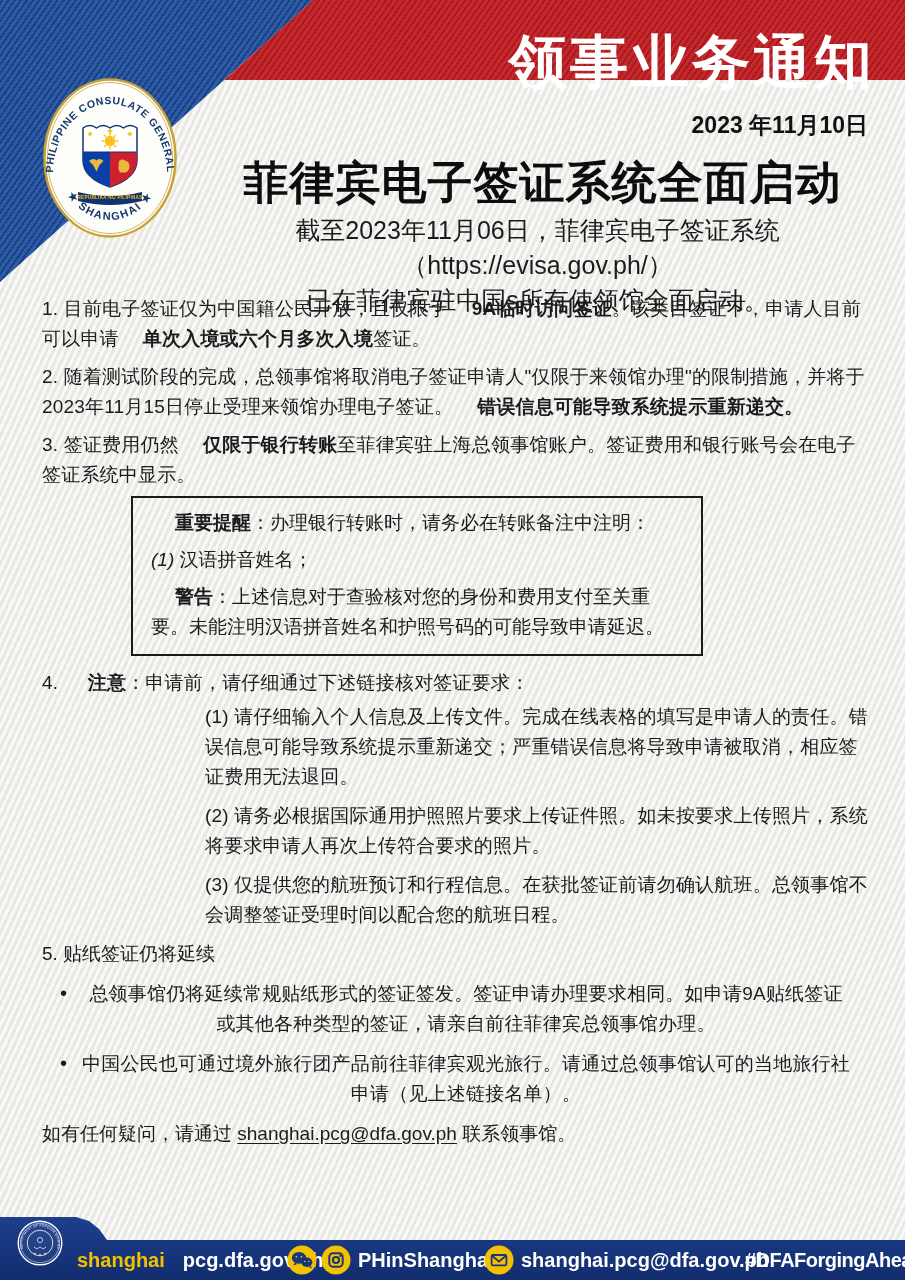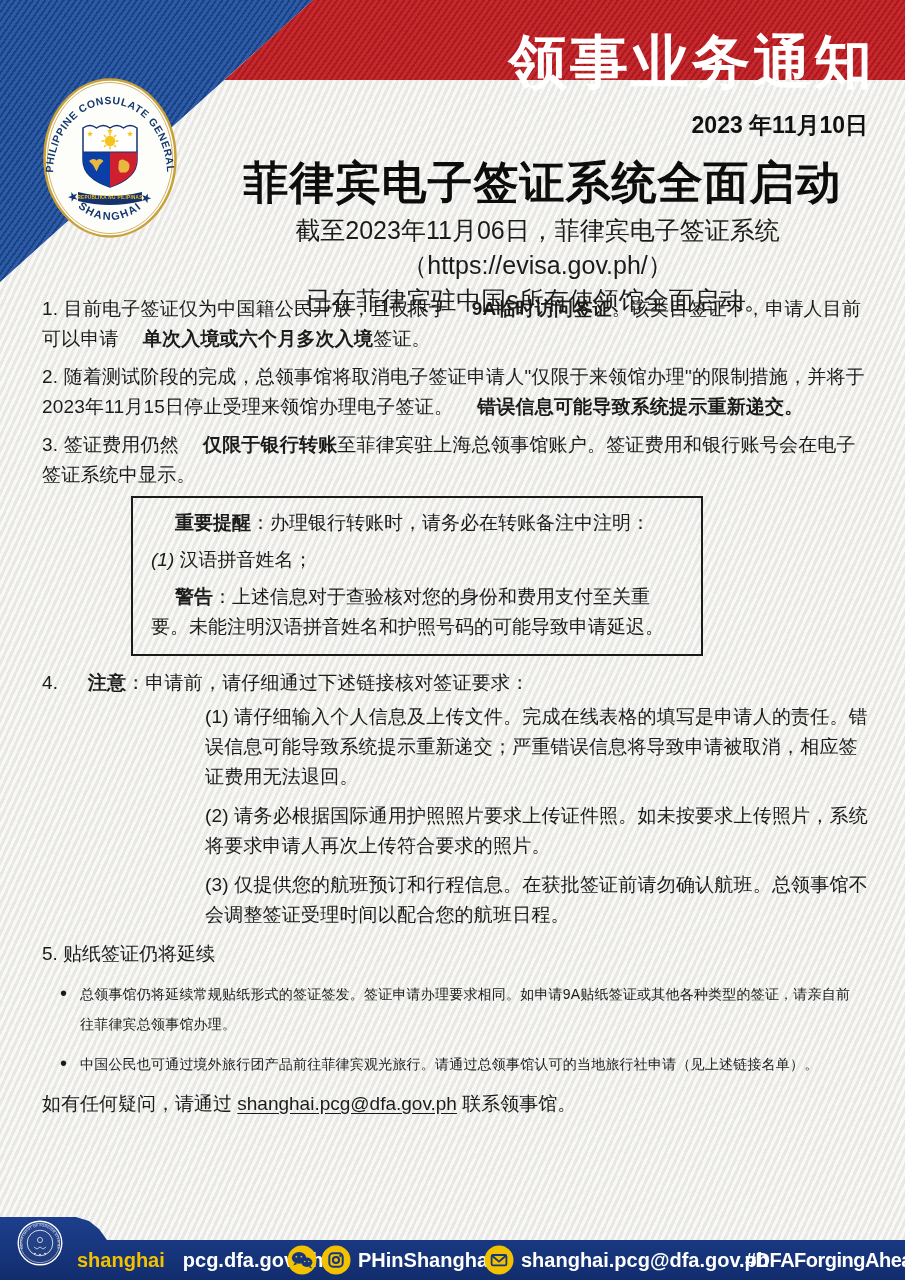--- a/index.html
+++ b/index.html
@@ -52,21 +52,21 @@
   }
   .notice-box .nb-title { margin-bottom:8px; }
   .nb-item { line-height:28px; }
   .nb-num { font-style:italic; }
   .nb-warn { margin-top:8px; line-height:30px; }
   .link-line { font-size:19px; line-height:30px; margin:0 0 8px 53px; }
   .circle-line { position:relative; font-size:19px; line-height:30px; margin:0 0 8px 78px; padding-left:22px; }
   .circle-line::before { content:"◦"; position:absolute; left:0; top:0; font-size:19px; }
   .sub-item { font-size:19px; line-height:30px; margin:0 0 9px 163px; width:665px; letter-spacing:.2px; }
   .s5-title { font-size:19px; line-height:30px; margin:2px 0 10px; }
-  .dot-item { position:relative; font-size:14px; line-height:30px; margin:0 0 10px 18px; padding-left:20px; width:792px; letter-spacing:.2px; }
+  .dot-item { position:relative; font-size:19px; line-height:30px; margin:0 0 10px 18px; padding-left:20px; width:792px; letter-spacing:.2px;text-align:center; }
   .dot-item::before { content:"•"; position:absolute; left:0; top:-1px; font-size:20px; }
   .closing { font-size:19px; line-height:30px; margin-top:2px; }
   .email-link { text-decoration:underline; text-underline-offset:3px; }
   
   .footer {
     position:absolute; left:0; bottom:0; width:905px; height:63px;
     background:linear-gradient(#1d3f8d,#122d6e);
     clip-path:polygon(0 0, 76px 0, 89px 4px, 99px 12px, 107px 23px, 905px 23px, 905px 63px, 0 63px);
   }
   .footer .dfa-seal { position:absolute; left:17px; top:3px; width:46px; height:46px; }

